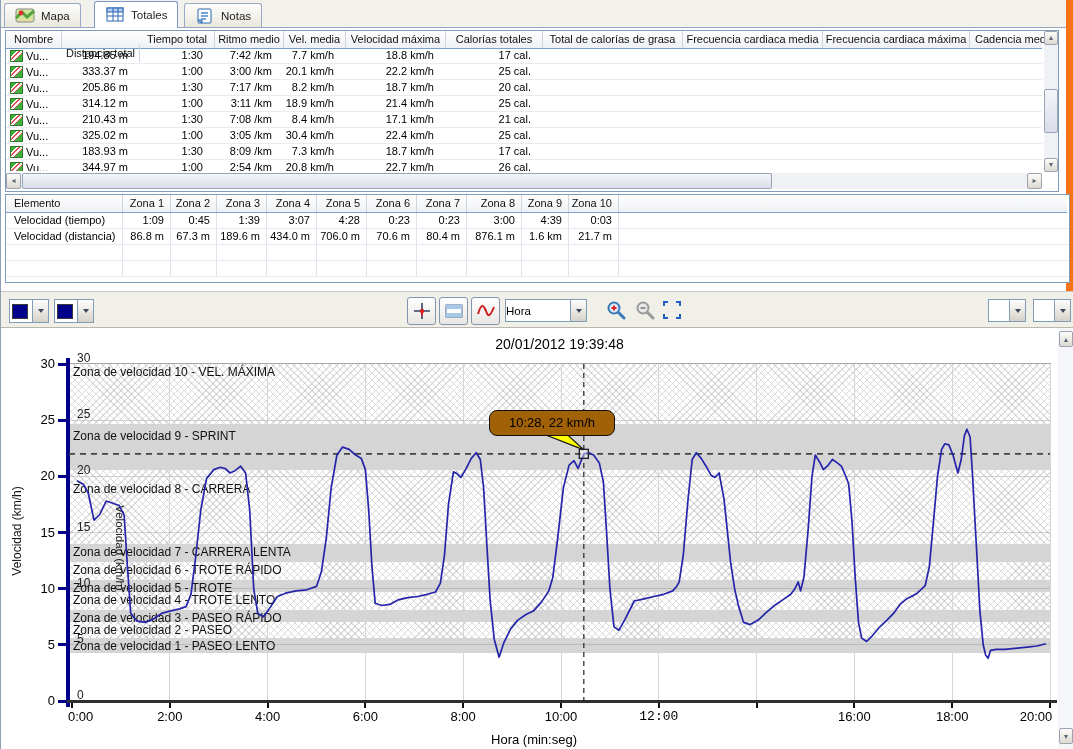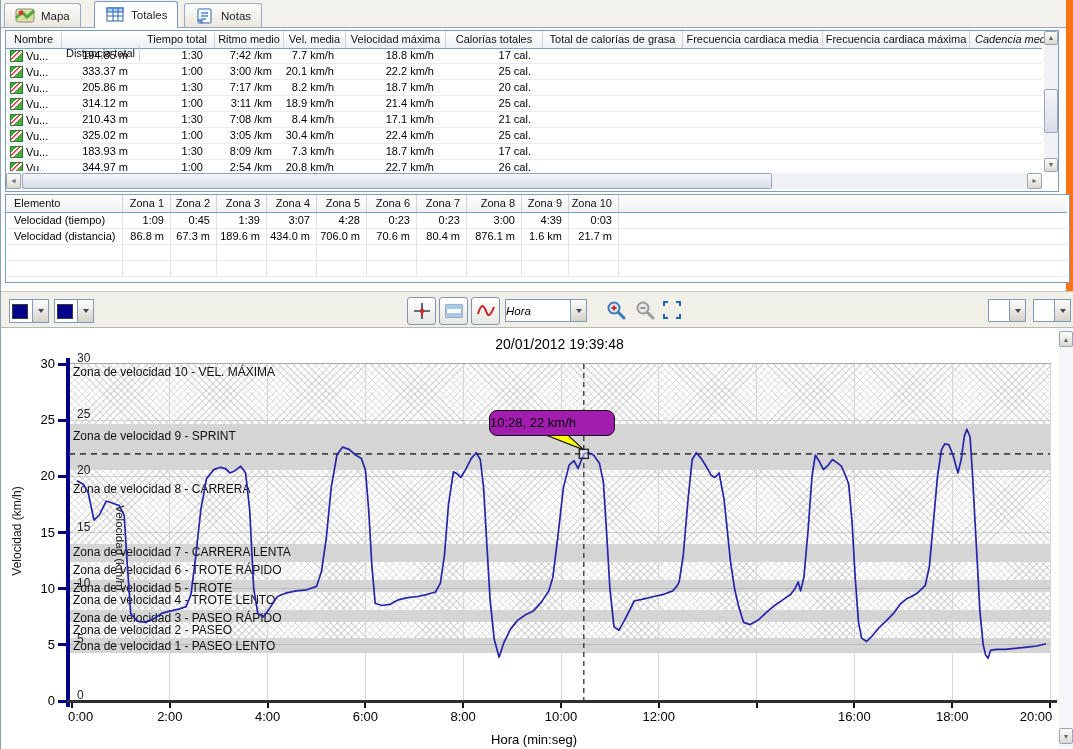--- a/index.html
+++ b/index.html
@@ -46,21 +46,21 @@
   .swatch{width:16px;height:15px;margin-left:2px;border:1px solid #3a3a3a;box-sizing:border-box;}
   .cbtn{margin-left:auto;width:16px;height:100%;background:linear-gradient(#fefefe,#d6d2c8);
     border-left:1px solid #7f9db9;display:flex;align-items:center;justify-content:center;box-sizing:border-box;}
   .arr{width:0;height:0;border-left:3.5px solid transparent;border-right:3.5px solid transparent;
     border-top:4.5px solid #40485c;}
   .tbtn{position:absolute;top:5px;width:29px;height:28px;border:1px solid #8494ac;border-radius:3px;
     background:linear-gradient(#ffffff,#e6e6e2);display:flex;align-items:center;justify-content:center;
     box-sizing:border-box;padding:0;}
   .combo{position:absolute;top:7px;height:23px;border:1px solid #7f9db9;background:#fff;display:flex;
     align-items:center;box-sizing:border-box;font-size:11.5px;}
-  .combo .val{flex:1;overflow:hidden;white-space:nowrap;font-style:italic;}
+  .combo .val{flex:1;overflow:hidden;white-space:nowrap;}
   .flaticon{position:absolute;top:6px;width:24px;height:24px;display:flex;align-items:center;justify-content:center;}
   
   .chart-panel{position:absolute;left:0;top:328px;width:1057px;height:421px;background:#fff;}
   .chart-title{position:absolute;left:68px;top:8px;width:981px;text-align:center;font-size:14px;color:#000;}
   .ylabel-outer{position:absolute;left:-49px;top:196px;width:130px;height:14px;text-align:center;
     font-size:12px;color:#111;transform:rotate(-90deg);}
   .xlabel{position:absolute;left:68px;top:404px;width:930px;text-align:center;font-size:13px;color:#000;}
   #plot{position:absolute;left:68px;top:35px;width:981px;height:337px;
     border-top:1px solid #a8a8a8;border-right:1px solid #a8a8a8;box-sizing:content-box;}
   .band{position:absolute;left:0;width:981px;}
@@ -75,21 +75,21 @@
   .ytickmark{position:absolute;left:-11px;width:9px;height:3px;background:#00008b;z-index:3;}
   .xaxis{position:absolute;left:-8px;top:336px;width:996px;height:3px;background:#2f2f2f;z-index:3;}
   .xtickmark{position:absolute;width:2px;height:5px;top:339px;background:#111;z-index:3;}
   .ylab-out{position:absolute;left:-50px;width:36px;text-align:right;font-size:13px;color:#000;z-index:3;}
   .ylab-in{position:absolute;left:8px;font-size:12px;color:#222;z-index:2;}
   .xlab{position:absolute;top:345px;width:40px;font-size:13px;color:#000;text-align:center;z-index:3;}
   .inner-ytitle{position:absolute;left:-5px;top:177px;width:110px;height:14px;text-align:center;
     font-size:11.5px;color:#222;transform:rotate(90deg);z-index:2;}
   #curve-svg{position:absolute;left:0;top:0;z-index:4;overflow:visible;}
   .cursor-tooltip{position:absolute;left:420px;top:46px;width:124px;height:24px;line-height:24px;
-    background:#a21caf;border:1px solid #111;border-radius:8px;font-size:13px;
+    text-align:center;background:#a16207;border:1px solid #111;border-radius:8px;font-size:13px;
     color:#000;z-index:5;}
   
   .vsb{position:absolute;left:1057px;top:328px;width:16px;height:421px;background:#f5f6f9;}
 </style>
 </head>
 <body>
 
 <div class="app">
 
   <div class="tabbar">
@@ -131,21 +131,21 @@
         <div class="hcell" style="width: 56px;">Nombre</div>
         <div class="hcell" style="width: 78px; margin-top: 14px;">Distancia total</div>
         <div class="hcell" style="width: 75px;">Tiempo total</div>
         <div class="hcell" style="width: 69px;">Ritmo medio</div>
         <div class="hcell" style="width: 62px;">Vel. media</div>
         <div class="hcell" style="width: 100px;">Velocidad máxima</div>
         <div class="hcell" style="width: 97px;">Calorías totales</div>
         <div class="hcell" style="width: 140px;">Total de calorías de grasa</div>
         <div class="hcell" style="width: 140px;">Frecuencia cardiaca media</div>
         <div class="hcell" style="width: 147px;">Frecuencia cardiaca máxima</div>
-        <div class="hcell" style="width: 82px; font-style: italic;">Cadencia med</div>
+        <div class="hcell" style="width: 82px;">Cadencia med</div>
       </div>
     <div id="laps-body" style="position:absolute;left:0;top:17px;width:1036px;height:123px;overflow:hidden">
         <div class="trow">
           <div class="tcell name" style="width: 56px;">
             <div class="lapicon"></div>
             <span>Vu...</span>
           </div>
           <div class="tcell num" style="width: 78px;">194.85 m</div>
           <div class="tcell num" style="width: 75px;">1:30</div>
           <div class="tcell num" style="width: 69px;">7:42 /km</div>
@@ -514,21 +514,21 @@
         <div class="xlab" style="left: 80.8px;">2:00</div>
         <div class="xtickmark" style="left: 197.6px;"></div>
         <div class="xlab" style="left: 178.6px;">4:00</div>
         <div class="xtickmark" style="left: 295.4px;"></div>
         <div class="xlab" style="left: 276.4px;">6:00</div>
         <div class="xtickmark" style="left: 393.2px;"></div>
         <div class="xlab" style="left: 374.2px;">8:00</div>
         <div class="xtickmark" style="left: 491px;"></div>
         <div class="xlab" style="left: 472px;">10:00</div>
         <div class="xtickmark" style="left: 588.8px;"></div>
-        <div class="xlab" style="left: 569.8px;">12:00</div>
+        <div class="xlab" style="left: 569.8px; font-family: Liberation Mono, monospace;">12:00</div>
         <div class="xtickmark" style="left: 686.6px;"></div>
         <div class="xlab" style="left: 667.6px; margin-top: 48px;">14:00</div>
         <div class="xtickmark" style="left: 784.4px;"></div>
         <div class="xlab" style="left: 765.4px;">16:00</div>
         <div class="xtickmark" style="left: 882.2px;"></div>
         <div class="xlab" style="left: 863.2px;">18:00</div>
         <div class="xtickmark" style="left: 980px;"></div>
         <div class="xlab" style="left: 947px;">20:00</div>
       </div>
     <div class="xlabel">Hora (min:seg)</div>

